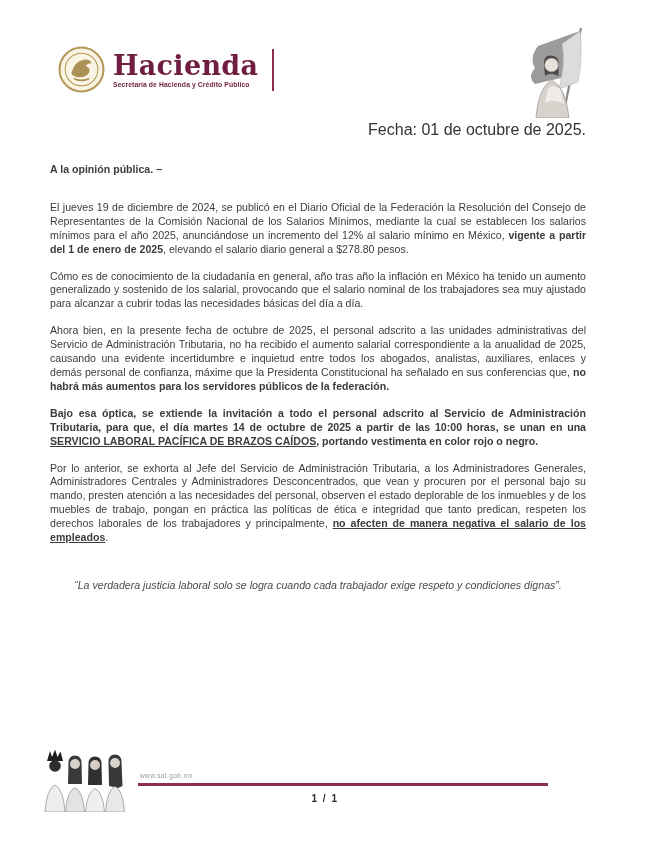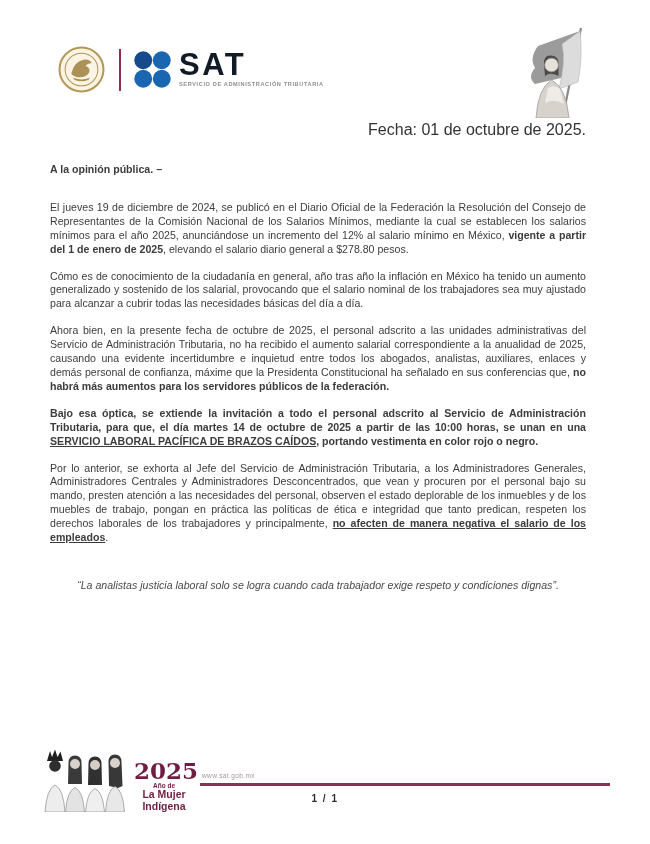--- a/index.html
+++ b/index.html
@@ -60,34 +60,26 @@
 <div class="page">
 
   <div class="letterhead">
     <div class="hacienda-logo">
       <svg class="seal-svg" viewBox="0 0 46 46">
         <circle cx="23" cy="23" r="21.5" fill="#faf4e4" stroke="#b49858" stroke-width="2"></circle>
         <circle cx="23" cy="23" r="16" fill="none" stroke="#b49858" stroke-width="1"></circle>
         <path d="M13 27 Q16 15 25 13.5 Q31 12.5 33 17 Q29 16.5 27 19.5 Q32 21 30.5 26 Q27 31.5 19 30.5 Q14.5 29.5 13 27 Z" fill="#ab9156"></path>
         <path d="M15 31 Q23 34.5 31 31 L30 33 Q23 36 16 33 Z" fill="#ab9156"></path>
       </svg>
+      <div>
+        <div class="hacienda-word">Hacienda</div>
+        <div class="hacienda-sub">Secretaría de Hacienda y Crédito Público</div>
+      </div>
     </div>
     <div class="logo-divider"></div>
-    <div class="sat-logo">
-      <svg class="sat-circles" viewBox="0 0 40 40">
-        <circle cx="10.5" cy="10.5" r="9.2" fill="#174a8c"></circle>
-        <circle cx="29.5" cy="10.5" r="9.2" fill="#1a66b0"></circle>
-        <circle cx="10.5" cy="29.5" r="9.2" fill="#1a66b0"></circle>
-        <circle cx="29.5" cy="29.5" r="9.2" fill="#1a66b0"></circle>
-      </svg>
-      <div>
-        <div class="sat-word">SAT</div>
-        <div class="sat-sub">SERVICIO DE ADMINISTRACIÓN TRIBUTARIA</div>
-      </div>
-    </div>
   </div>
 
   <svg class="flag-woman" viewBox="0 0 104 92">
     <line x1="79" y1="2" x2="61" y2="90" stroke="#8a8a8a" stroke-width="2.2"></line>
     <path d="M78 5 L36 20 Q27 32 33 42 Q25 51 33 58 L59 52 Z" fill="#9b9b9b"></path>
     <path d="M78 5 Q81 31 76 56 L57 63 Q64 36 60 18 Z" fill="#dcdcdc" stroke="#b5b5b5" stroke-width="0.6"></path>
     <path d="M42 39 Q41 29 49 29.5 Q57.5 30 56.5 39 L56.5 50 Q48 45.5 43 50 Z" fill="#4a4a4a"></path>
     <circle cx="49.5" cy="39" r="6.8" fill="#e7e1da" stroke="#9f9f9f" stroke-width="0.7"></circle>
     <path d="M34 92 Q36 62 49.5 54 Q64 61 67 92 Z" fill="#d7d2cb" stroke="#9f9f9f" stroke-width="0.8"></path>
     <path d="M46 62 Q52 58 58 63 L62 78 Q52 72 43 77 Z" fill="#efece8"></path>
@@ -101,44 +93,38 @@
     <p><span>El jueves 19 de diciembre de 2024, se publicó en el Diario Oficial de la Federación la Resolución del Consejo de Representantes de la Comisión Nacional de los Salarios Mínimos, mediante la cual se establecen los salarios mínimos para el año 2025, anunciándose un incremento del 12% al salario mínimo en México, </span><span class="b">vigente a partir del 1 de enero de 2025</span><span>, elevando el salario diario general a $278.80 pesos.</span></p>
 
     <p>Cómo es de conocimiento de la ciudadanía en general, año tras año la inflación en México ha tenido un aumento generalizado y sostenido de los salarial, provocando que el salario nominal de los trabajadores sea muy ajustado para alcanzar a cubrir todas las necesidades básicas del día a día.</p>
 
     <p><span>Ahora bien, en la presente fecha de octubre de 2025, el personal adscrito a las unidades administrativas del Servicio de Administración Tributaria, no ha recibido el aumento salarial correspondiente a la anualidad de 2025, causando una evidente incertidumbre e inquietud entre todos los abogados, analistas, auxiliares, enlaces y demás personal de confianza, máxime que la Presidenta Constitucional ha señalado en sus conferencias que, </span><span class="b">no habrá más aumentos para los servidores públicos de la federación.</span></p>
 
     <p class="bold-par"><span>Bajo esa óptica, se extiende la invitación a todo el personal adscrito al Servicio de Administración Tributaria, para que, el día martes 14 de octubre de 2025 a partir de las 10:00 horas, se unan en una </span><span class="u">SERVICIO LABORAL PACÍFICA DE BRAZOS CAÍDOS</span><span>, portando vestimenta en color rojo o negro.</span></p>
 
     <p><span>Por lo anterior, se exhorta al Jefe del Servicio de Administración Tributaria, a los Administradores Generales, Administradores Centrales y Administradores Desconcentrados, que vean y procuren por el personal bajo su mando, presten atención a las necesidades del personal, observen el estado deplorable de los inmuebles y de los muebles de trabajo, pongan en práctica las políticas de ética e integridad que tanto predican, respeten los derechos laborales de los trabajadores y principalmente, </span><span class="b u">no afecten de manera negativa el salario de los empleados</span><span>.</span></p>
 
-    <p class="quote">“La analistas justicia laboral solo se logra cuando cada trabajador exige respeto y condiciones dignas”.</p>
+    <p class="quote">“La verdadera justicia laboral solo se logra cuando cada trabajador exige respeto y condiciones dignas”.</p>
   </div>
 
   <div class="footer">
     <svg class="women-svg" viewBox="0 0 90 64">
       <path d="M5 13 L8 3 L10 9 L13 1.5 L15.5 9 L18.5 3.5 L21 13" fill="#1f1f1f"></path>
       <circle cx="13" cy="18" r="5.8" fill="#2e2e2e"></circle>
       <path d="M3 64 Q4.5 41 13 37 Q21.5 41 23 64 Z" fill="#ededed" stroke="#9a9a9a" stroke-width="0.8"></path>
       <path d="M26.5 15 Q26.5 7.5 33 7.5 Q39.5 7.5 39.5 15 L40 36 L26 36 Z" fill="#3a3a3a"></path>
       <circle cx="33" cy="16" r="5" fill="#d9d2ca"></circle>
       <path d="M23.5 64 Q25 43 33 39.5 Q41 43 42.5 64 Z" fill="#e3e3e3" stroke="#9a9a9a" stroke-width="0.8"></path>
       <path d="M46.5 16 Q46.5 8.5 53 8.5 Q59.5 8.5 59.5 16 L60 37 L46 37 Z" fill="#303030"></path>
       <circle cx="53" cy="17" r="5" fill="#d4cdc5"></circle>
       <path d="M43.5 64 Q45 44 53 40.5 Q61 44 62.5 64 Z" fill="#efefef" stroke="#9a9a9a" stroke-width="0.8"></path>
       <path d="M66.5 14 Q66.5 6.5 73 6.5 Q79.5 6.5 79.5 14 L80.5 38 L76 40 L67 38 Z" fill="#383838"></path>
       <circle cx="73" cy="15" r="5" fill="#d9d2ca"></circle>
       <path d="M63.5 64 Q65 42 73 38.5 Q81 42 82.5 64 Z" fill="#e8e8e8" stroke="#9a9a9a" stroke-width="0.8"></path>
     </svg>
-    <div class="year-block">
-      <div class="year">2025</div>
-      <div class="yc-small">Año de</div>
-      <div class="yc-big">La Mujer</div>
-      <div class="yc-big">Indígena</div>
-    </div>
     <div class="site-col">
       <div class="website">www.sat.gob.mx</div>
       <div class="footer-rule"></div>
     </div>
   </div>
 
   <div class="page-number">1 / 1</div>
 
 </div>
 

